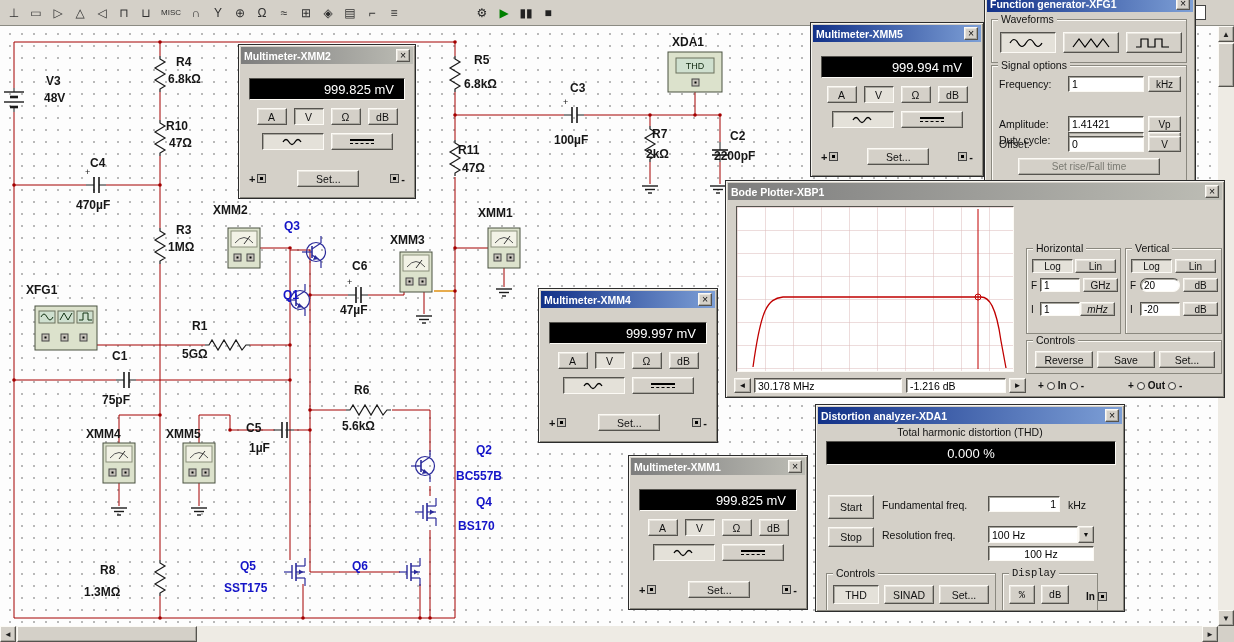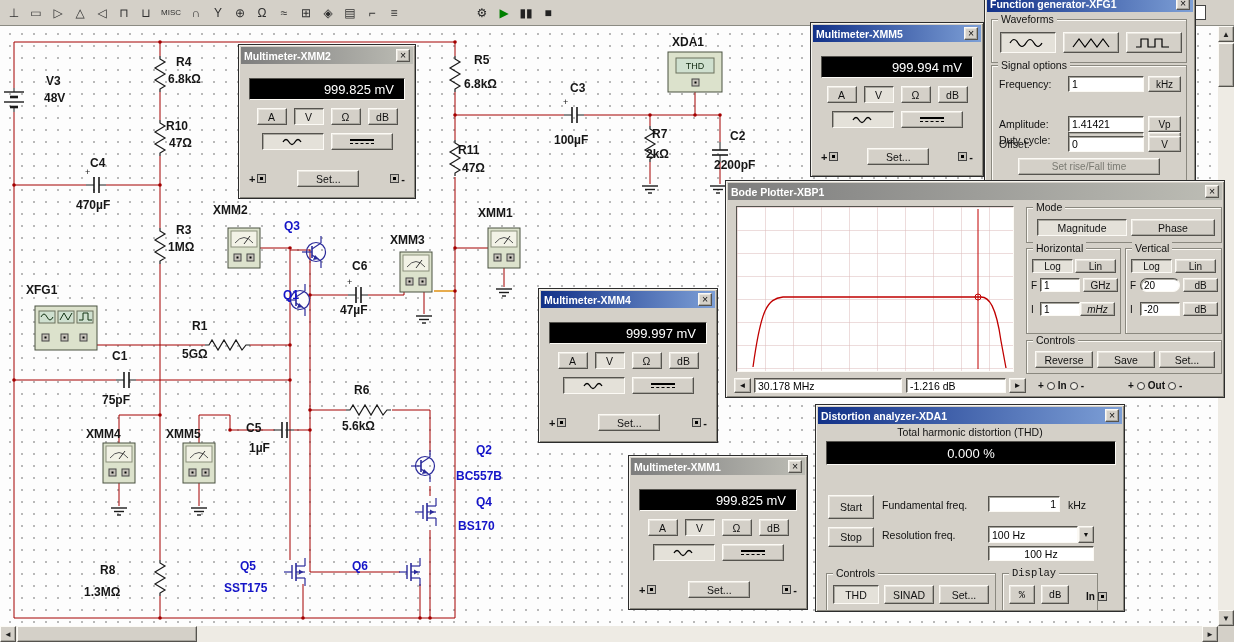--- a/index.html
+++ b/index.html
@@ -403,21 +403,21 @@
       <span class="clabel blue" style="left: 458px; top: 519px;">BS170</span>
       <span class="clabel" style="left: 474px; top: 53px;">R5</span>
       <span class="clabel" style="left: 464px; top: 77px;">6.8kΩ</span>
       <span class="clabel" style="left: 458px; top: 143px;">R11</span>
       <span class="clabel" style="left: 462px; top: 161px;">47Ω</span>
       <span class="clabel" style="left: 570px; top: 81px;">C3</span>
       <span class="clabel" style="left: 554px; top: 133px; text-align: right;">100µF</span>
       <span class="clabel" style="left: 652px; top: 127px;">R7</span>
       <span class="clabel" style="left: 646px; top: 147px;">2kΩ</span>
       <span class="clabel" style="left: 730px; top: 129px;">C2</span>
-      <span class="clabel" style="left: 714px; top: 149px; margin-top: 9px;">2200pF</span>
+      <span class="clabel" style="left: 714px; top: 149px;">2200pF</span>
       <span class="clabel" style="left: 672px; top: 35px;">XDA1</span>
     </div>
 </div>
 
 <div id="toolbar">
   <div id="tb-left">
       <span class="tbicon">⊥</span>
       <span class="tbicon">▭</span>
       <span class="tbicon">▷</span>
       <span class="tbicon">△</span>
@@ -584,25 +584,20 @@
         <span class="bpad"></span>
         <span>-</span>
     </span>
     <span class="bterm" style="left:400px;top:179px;">
       <span>+</span>
         <span class="bpad"></span>
         <span>Out</span>
         <span class="bpad"></span>
         <span>-</span>
     </span>
-    <div class="group" style="left:298px;top:6px;width:196px;height:36px;">
-      <span class="glabel">Mode</span>
-      <button class="btn3d pressed" style="position:absolute;left:10px;top:11px;width:90px;height:17px;">Magnitude</button>
-      <button class="btn3d" style="position:absolute;left:104px;top:11px;width:84px;height:17px;">Phase</button>
-    </div>
     <div class="group" style="left:298px;top:47px;width:95px;height:86px;">
       <span class="glabel">Horizontal</span>
       <button class="btn3d loglin pressed" style="left:5px;top:10px;">Log</button>
       <button class="btn3d loglin" style="left:48px;top:10px;">Lin</button>
       <span class="axlabel" style="left:4px;top:31px;">F</span>
       <span class="field axfield" style="left:13px;top:29px;">1</span>
       <button class="btn3d axunit" style="position:absolute;left:56px;top:29px;">GHz</button>
       <span class="axlabel" style="left:4px;top:55px;">I</span>
       <span class="field axfield" style="left:13px;top:53px;">1</span>
       <button class="btn3d axunit" style="position:absolute;left:53px;top:53px;font-style:italic;">mHz</button>

